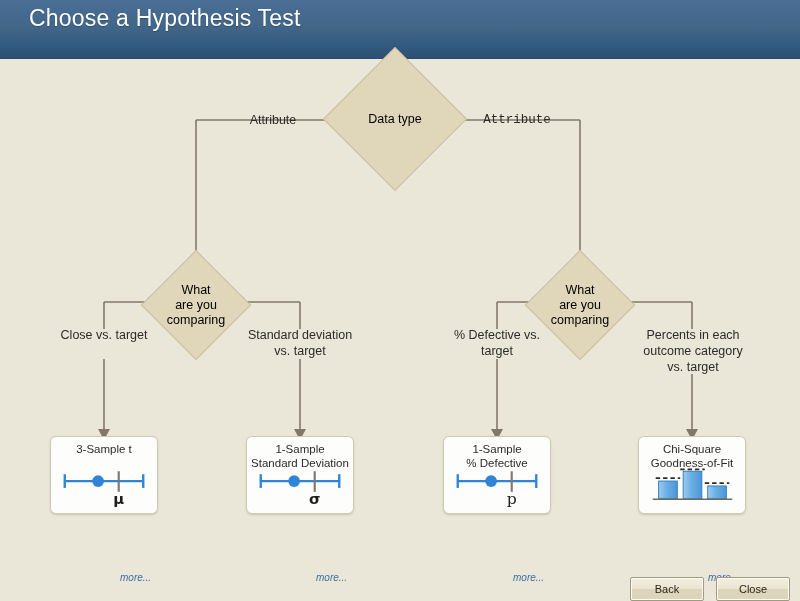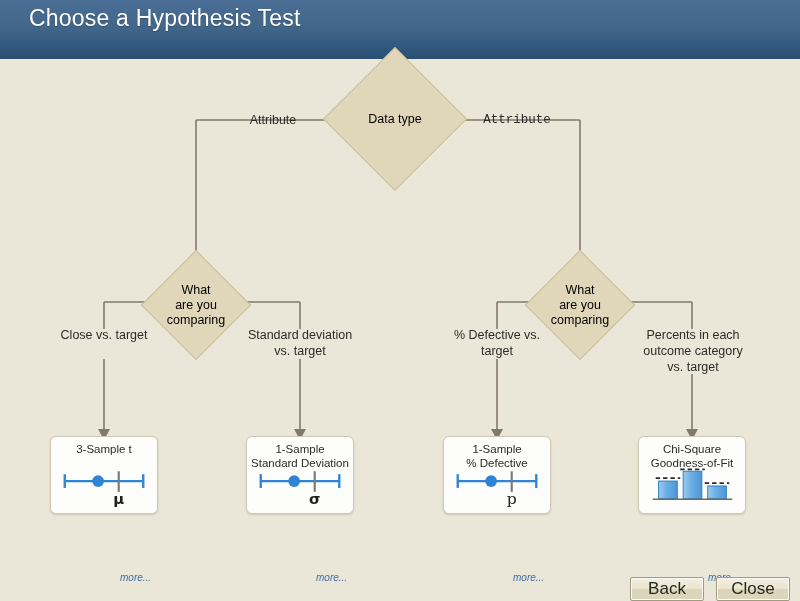--- a/index.html
+++ b/index.html
@@ -131,21 +131,21 @@
   
   .btn {
     position: absolute;
     width: 74px;
     height: 24px;
     background: linear-gradient(to bottom, #f3efe0 0%, #ebe5d0 48%, #ddd5ba 52%, #ded6bc 100%);
     border: 1px solid #9d9madd;
     border: 1px solid #a09a82;
     border-radius: 2px;
     font-family: "Liberation Sans", sans-serif;
-    font-size: 17px;
+    font-size: 11px;
     color: #25251f;
     cursor: default;
     box-shadow: inset 0 0 0 1px #fdfcf5;
     padding: 0;
   }
 </style>
 </head>
 <body>
 
 <div id="header">

